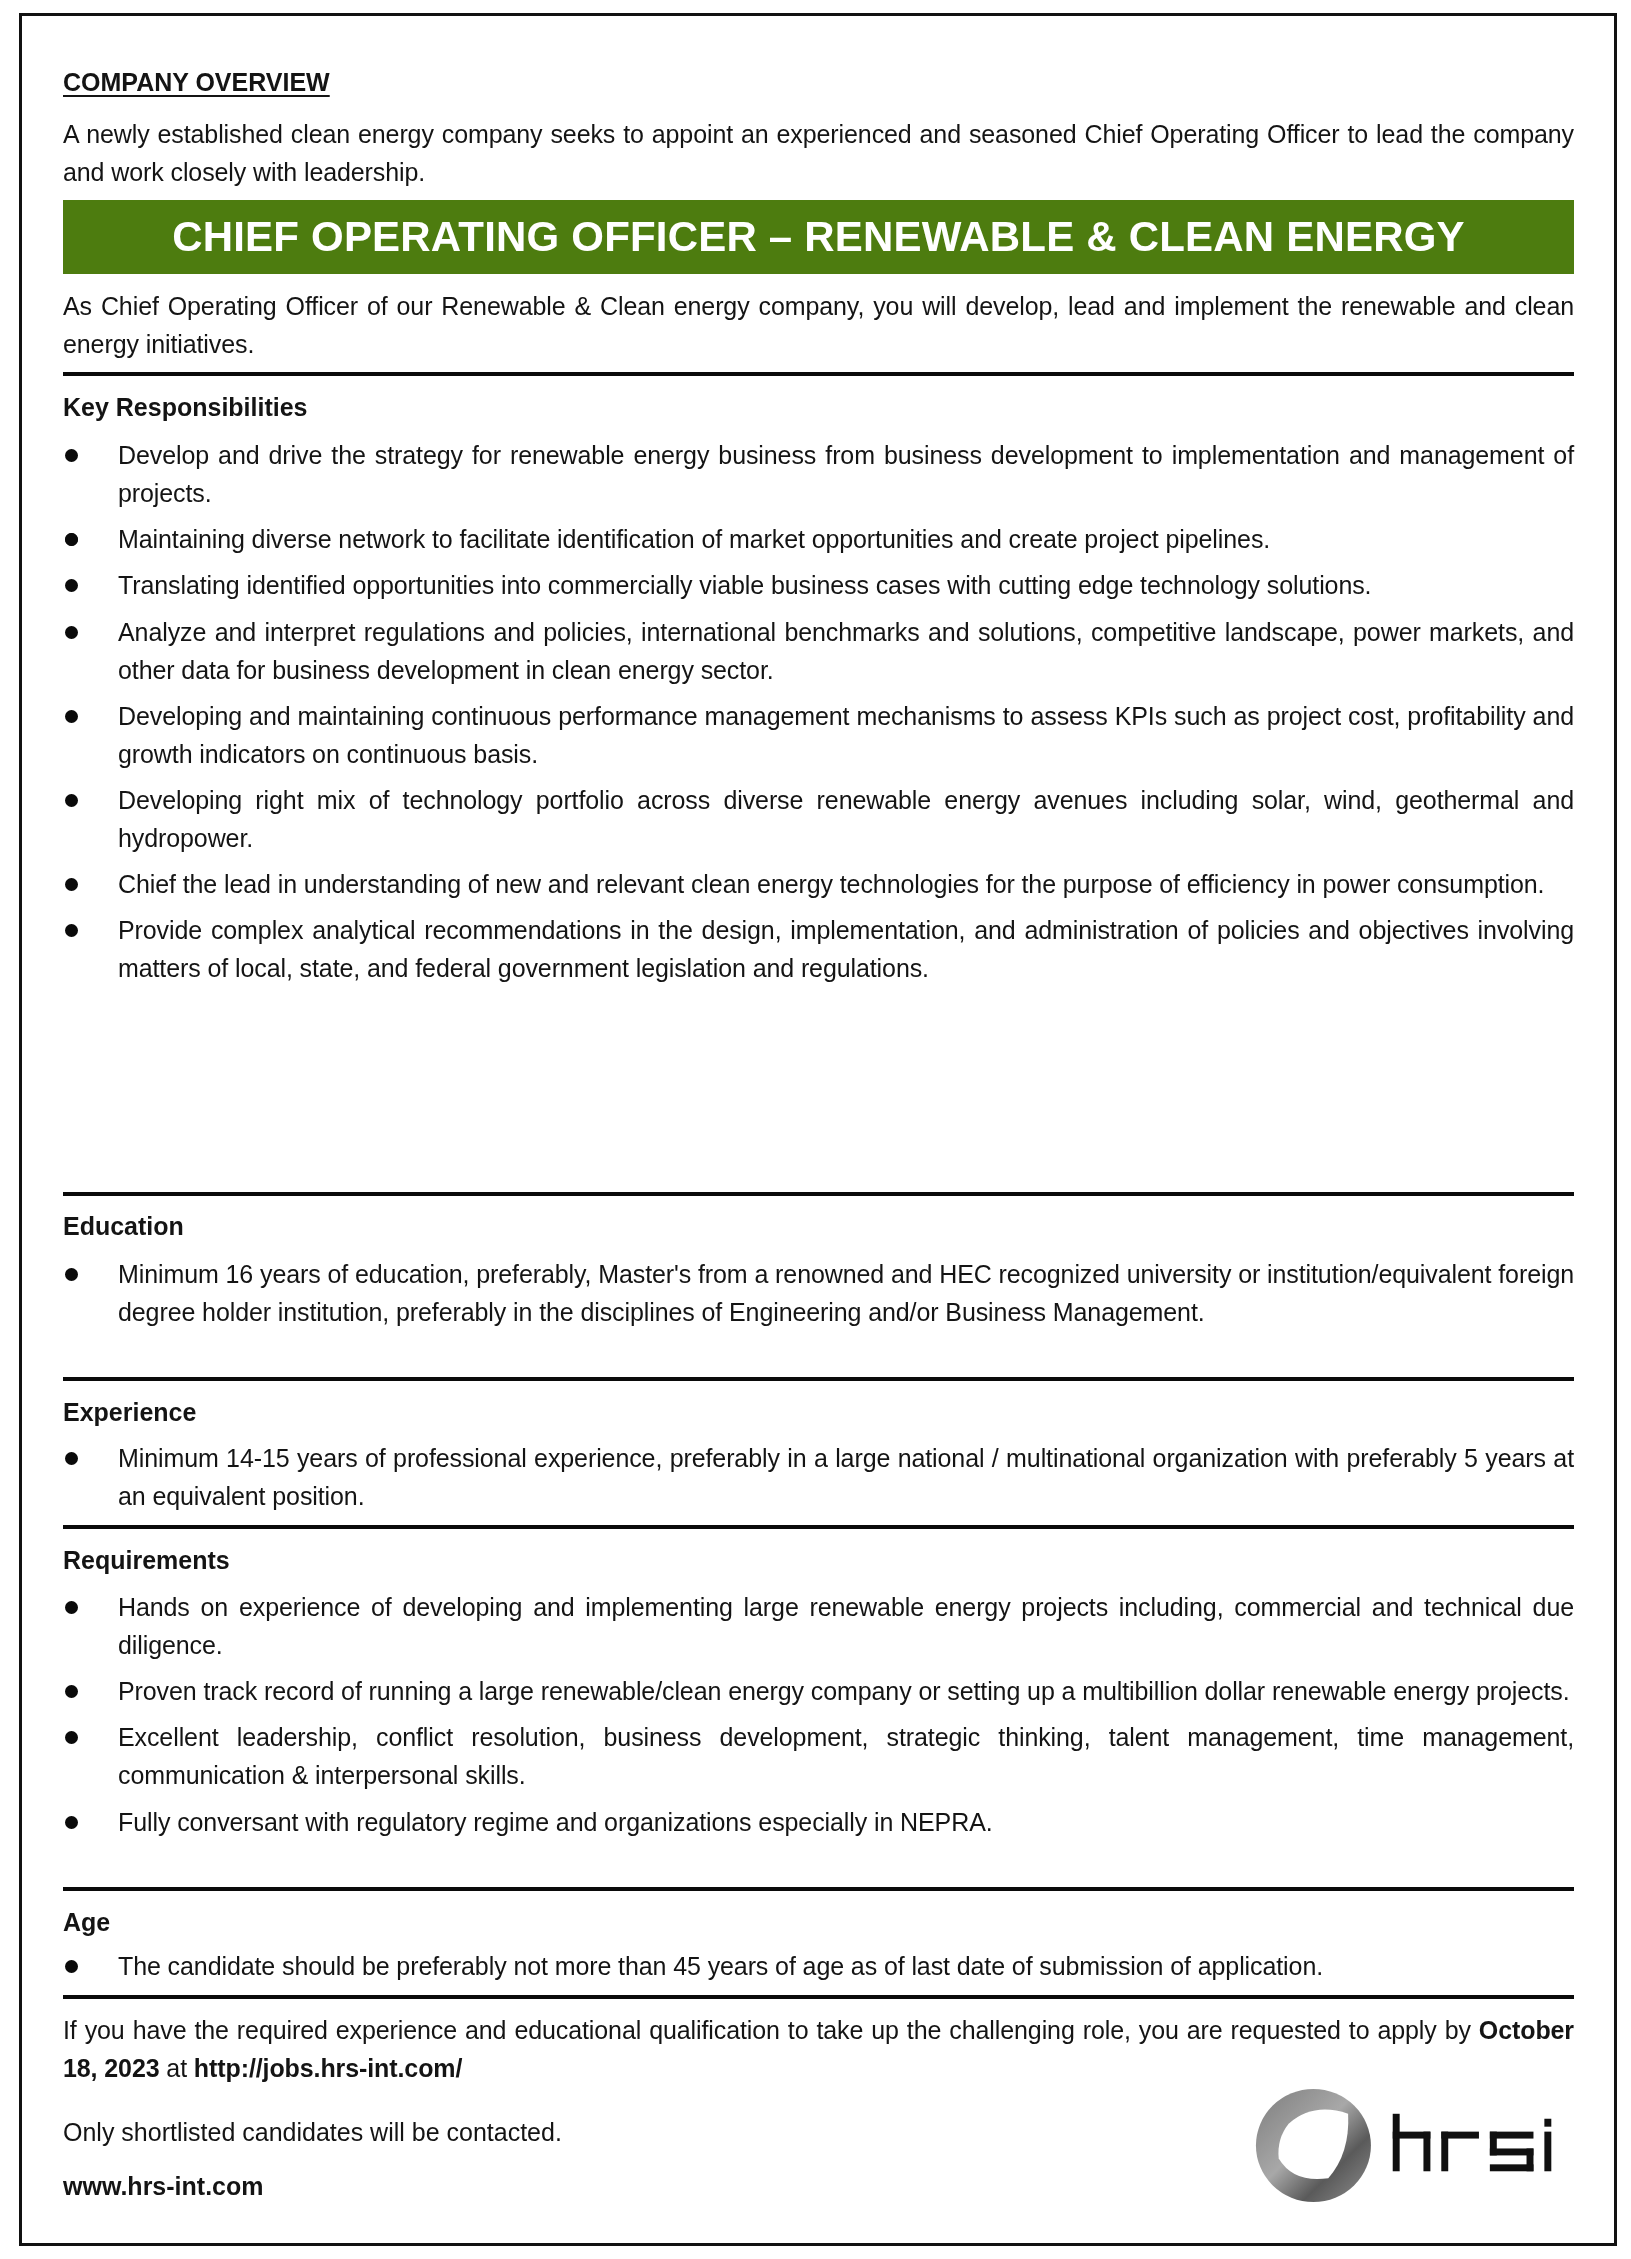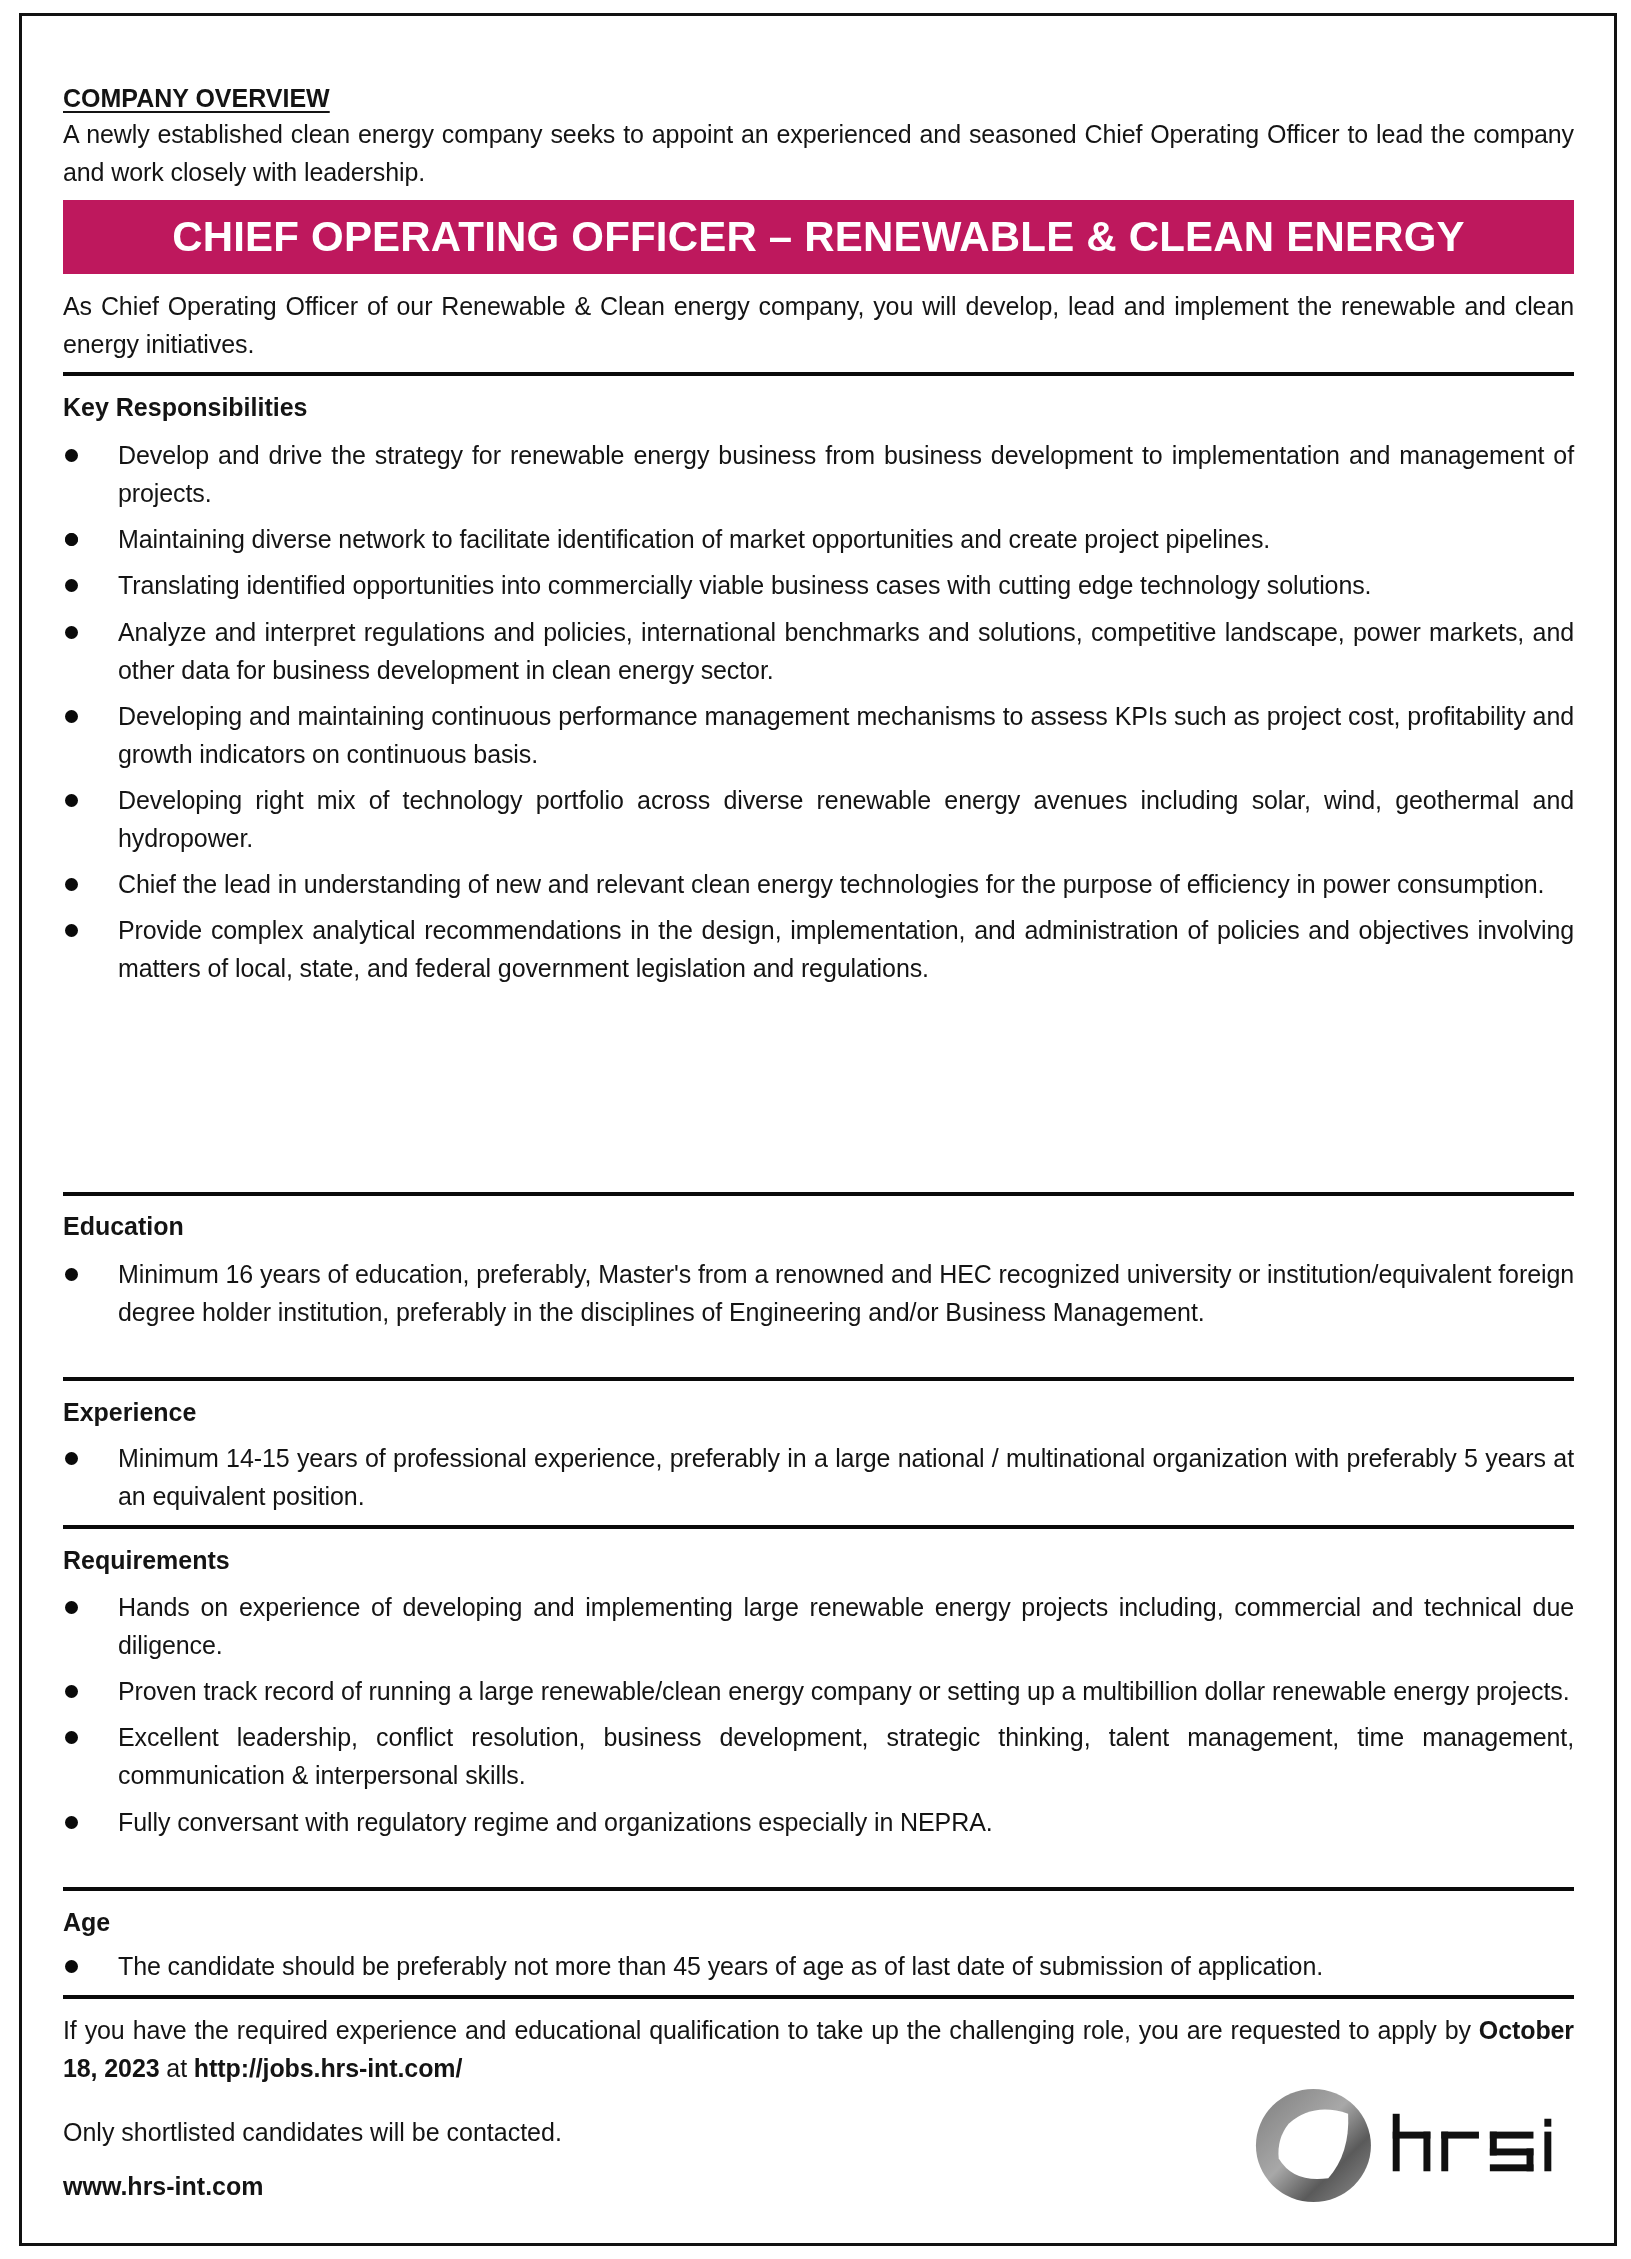--- a/index.html
+++ b/index.html
@@ -5,37 +5,37 @@
   html, body { margin: 0; padding: 0; background: #ffffff; }
   body { width: 1632px; height: 2259px; position: relative; overflow: hidden;
          font-family: "Liberation Sans", "DejaVu Sans", sans-serif; color: #141414; }
   .frame { position: absolute; left: 19px; top: 13px; width: 1592px; height: 2227px;
            border: 3px solid #111; box-sizing: content-box; }
   .blk { position: absolute; left: 63px; width: 1511px; font-size: 25px; line-height: 38px; }
   .heading { font-weight: bold; }
   .heading.underline span { text-decoration: underline; text-decoration-thickness: 2px; text-underline-offset: 4px; }
   .para { text-align: justify; text-align-last: left; letter-spacing: -0.1px; }
   .title-bar { position: absolute; left: 63px; top: 200px; width: 1511px; height: 74px;
-               background: #be185d; color: #ffffff; font-weight: bold; font-size: 42px;
+               background: #4d7c0f; color: #ffffff; font-weight: bold; font-size: 42px;
                line-height: 74px; text-align: center; letter-spacing: 0.2px; }
   .rule { position: absolute; left: 63px; width: 1511px; height: 4px; background: #0a0a0a; }
   ul.list { list-style: none; margin: 0; padding: 0; }
   ul.list li { position: relative; padding-left: 55px; margin: 0 0 8.2px 0;
                text-align: justify; text-align-last: left; letter-spacing: -0.1px; }
   ul.list li .bullet { position: absolute; left: 2px; top: 13px; width: 13px; height: 13px;
                        border-radius: 50%; background: #0a0a0a; }
   .bold { font-weight: bold; }
   .logo { position: absolute; left: 1249px; top: 2084px; width: 337px; height: 124px; }
 </style>
 </head>
 <body>
 
 <div class="frame"></div>
 
-<div class="blk heading underline" style="top:79px;">
+<div class="blk heading underline" style="top:63px;">
   <span>COMPANY OVERVIEW</span>
 </div>
 <div class="blk para" style="top:115px;">A newly established clean energy company seeks to appoint an experienced and seasoned Chief Operating Officer to lead the company and work closely with leadership.</div>
 
 <div class="title-bar">CHIEF OPERATING OFFICER – RENEWABLE &amp; CLEAN ENERGY</div>
 
 <div class="blk para" style="top:287px;">As Chief Operating Officer of our Renewable &amp; Clean energy company, you will develop, lead and implement the renewable and clean energy initiatives.</div>
 
 <div class="rule" style="top:372px;"></div>
 

